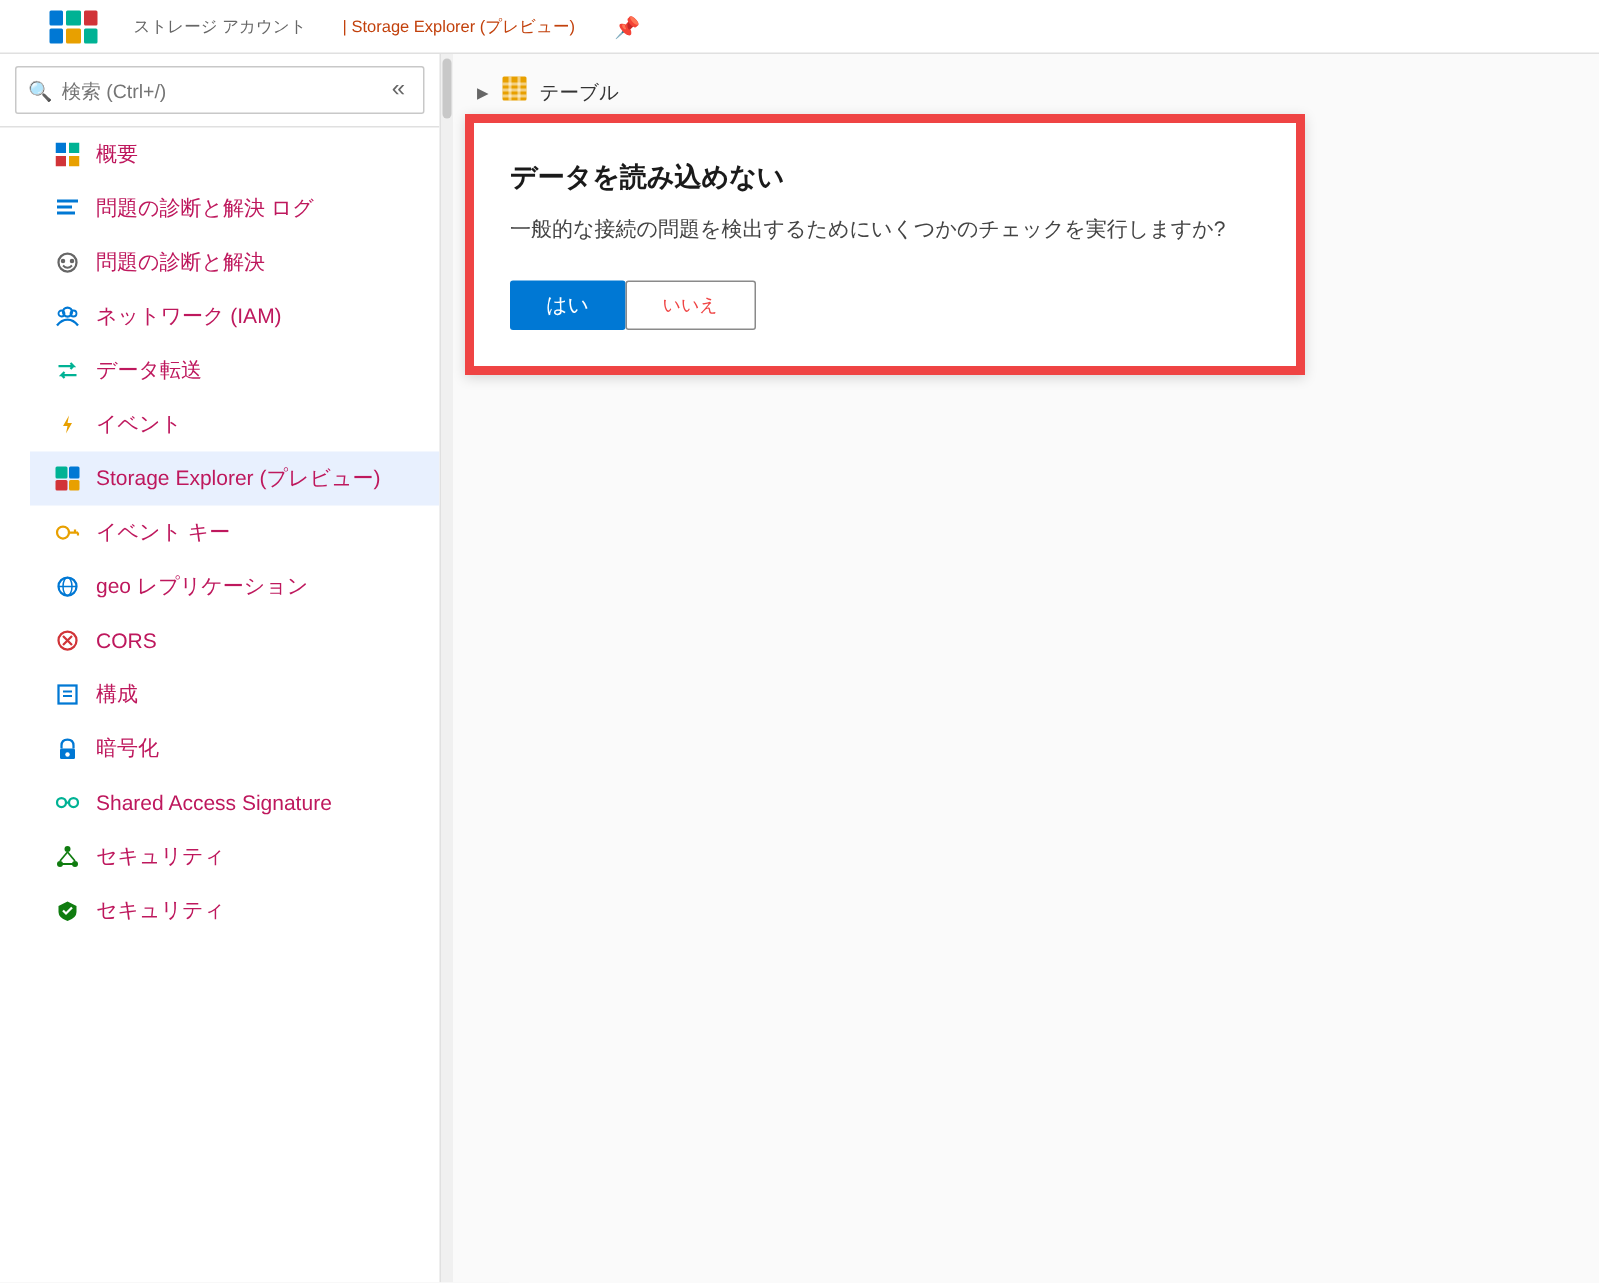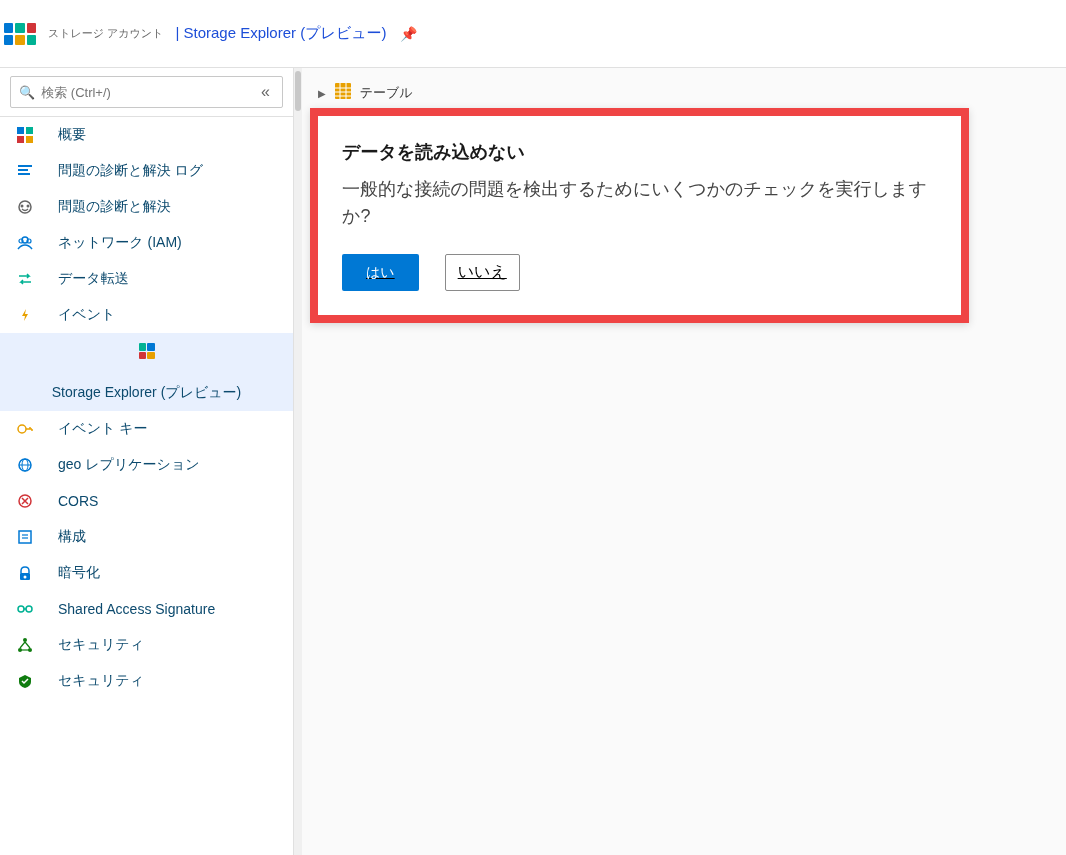--- a/index.html
+++ b/index.html
@@ -13,23 +13,23 @@
       display: flex;
       flex-direction: column;
     }
 
     
     .topbar {
       display: flex;
       align-items: center;
       background: #fff;
       border-bottom: 1px solid #e0e0e0;
-      padding: 8px 4px;
-      height: 68px;
-      gap: 8px;
+      padding: 8px 33px;
+      height: 36px;
+      gap: 20px;
     }
 
     
     .main-layout {
       display: flex;
       flex: 1;
       overflow: hidden;
     }
 
     
@@ -78,28 +78,28 @@
     .sidebar-nav {
       flex: 1;
       overflow-y: auto;
     }
 
     .sidebar-item {
       display: flex;
       align-items: center;
       padding: 9px 16px;
       cursor: pointer;
-      gap: 24px;
-      color: #0c4a6e;
+      gap: 10px;
+      color: #be185d;
       font-size: 14px;
+      margin-left: 20px;
     }
     .sidebar-item.active {
       background: #e8f0fe;
       font-weight: 500;
-      flex-direction: column;
     }
     .sidebar-item .item-icon {
       width: 18px;
       height: 18px;
       display: flex;
       align-items: center;
       justify-content: center;
       flex-shrink: 0;
     }
 
@@ -180,62 +180,61 @@
       right: 0;
       bottom: 0;
       display: flex;
       align-items: flex-start;
       justify-content: flex-start;
       padding: 40px 0 0 16px;
     }
 
     .dialog-box {
       background: #fff;
-      border: 8px solid #ef4444;
+      border: 6px solid #ef4444;
       padding: 24px;
-      width: 659px;
+      width: 560px;
       box-shadow: 0 2px 8px rgba(0,0,0,0.15);
     }
 
     .dialog-title {
       font-size: 18px;
       font-weight: 600;
       color: #1a1a1a;
       margin-bottom: 12px;
     }
 
     .dialog-message {
-      font-size: 18px;
+      font-size: 14px;
       color: #444;
       margin-bottom: 24px;
       line-height: 1.5;
     }
 
     .dialog-buttons {
       display: flex;
-      gap: 26px;
-      text-decoration: underline;
+      gap: 0;
     }
 
     .btn-primary {
       background: #0078d4;
       color: #fff;
       border: none;
       padding: 7px 24px;
       font-size: 14px;
       cursor: pointer;
       border-radius: 2px;
     }
 
     .btn-secondary {
       background: #fff;
-      color: #000000;
+      color: #ef4444;
       border: 1px solid #8a8a8a;
-      padding: 7px 12px;
-      font-size: 16px;
+      padding: 7px 24px;
+      font-size: 12px;
       cursor: pointer;
       border-radius: 2px;
     }
 
     
     .azure-logo {
       display: grid;
       grid-template-columns: 1fr 1fr 1fr;
       grid-template-rows: 1fr 1fr;
       gap: 2px;
@@ -254,21 +253,21 @@
     <span style="background:#0078d4;"></span>
     <span style="background:#00b294;"></span>
     <span style="background:#d13438;"></span>
     <span style="background:#0078d4;"></span>
     <span style="background:#e8a000;"></span>
     <span style="background:#00b294;"></span>
   </div>
   <div style="display:flex;flex-direction:column;margin-left:4px;">
     <div style="font-size:11px;color:#666;">ストレージ アカウント</div>
   </div>
-  <span style="font-size:15px;color:#1d4ed8;margin-left:4px;">| Storage Explorer (プレビュー)</span>
+  <span style="font-size:11px;color:#c2410c;margin-left:4px;">| Storage Explorer (プレビュー)</span>
   <span style="color:#666;font-size:14px;margin-left:6px;cursor:pointer;">📌</span>
 </div>
 
 <div class="main-layout">
 
   <div class="sidebar">
 
     <div class="search-container">
       <div class="search-box">
         <span class="search-icon-unicode">🔍</span>

